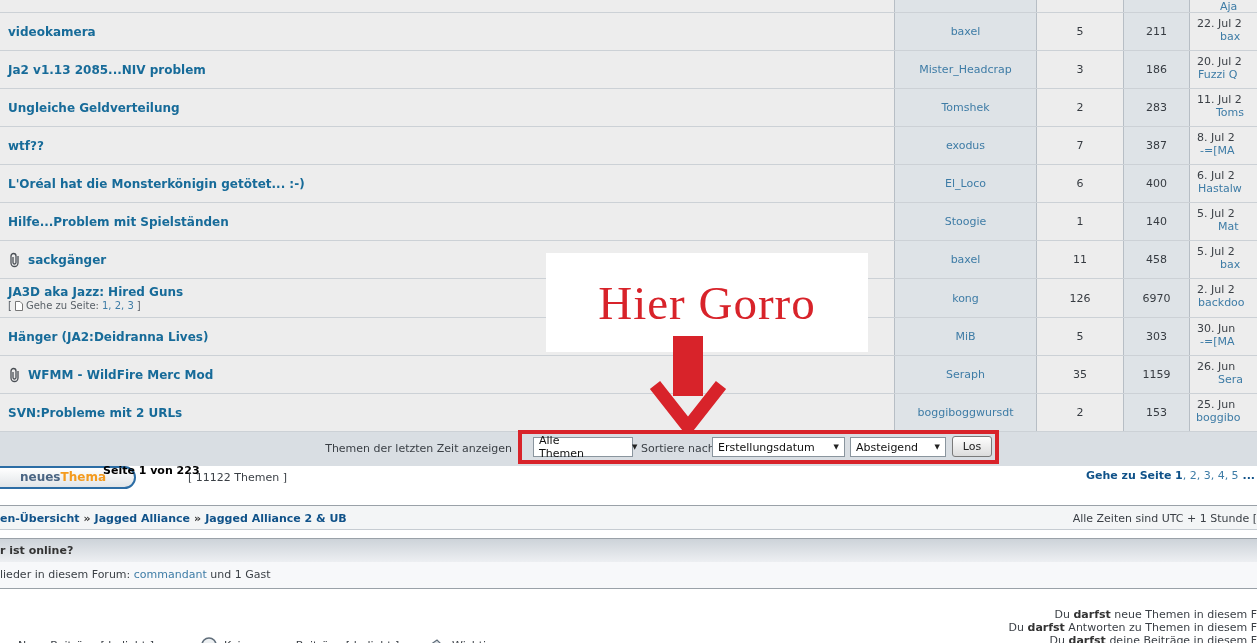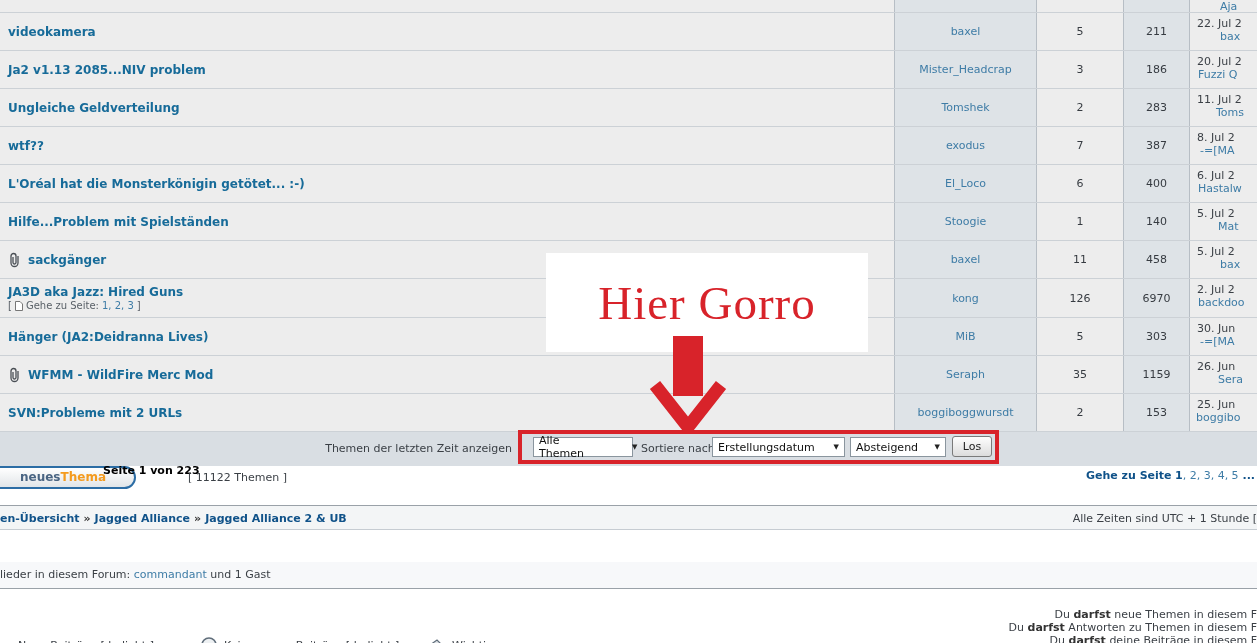--- a/index.html
+++ b/index.html
@@ -300,20 +300,21 @@
   <span id="goto-pages">
     <span class="lbl">Gehe zu Seite</span>
     <a href="#" class="cur">1</a><span class="pg">, 2, 3, 4, 5</span><span class="lbl"> ...</span>
   </span>
 
   <div id="crumbband">
     <span id="crumbs"><a href="#">en-Übersicht</a><span class="sep">»</span><a href="#">Jagged Alliance</a><span class="sep">»</span><a href="#">Jagged Alliance 2 &amp; UB</a></span>
     <span id="tz">Alle Zeiten sind UTC + 1 Stunde [</span>
   </div>
 
+  <div id="online-head">r ist online?</div>
   <div id="online-row">
     <span>lieder in diesem Forum: </span><a href="#">commandant</a><span> und 1 Gast</span>
   </div>
 
   <div class="legend-row" id="legend-r2">
       <span class="leg-label" style="left: 18px;">Neue Beiträge [ beliebt ]</span>
       <span class="leg-icon" style="left: 200px;"><svg width="18" height="18" viewBox="0 0 18 18">
           <circle cx="9" cy="9" r="7" fill="#eef1f3" stroke="#5f6d7a" stroke-width="1.6"></circle>
           <circle cx="9" cy="10" r="2.2" fill="none" stroke="#5f6d7a" stroke-width="1.2"></circle>
         </svg></span>

